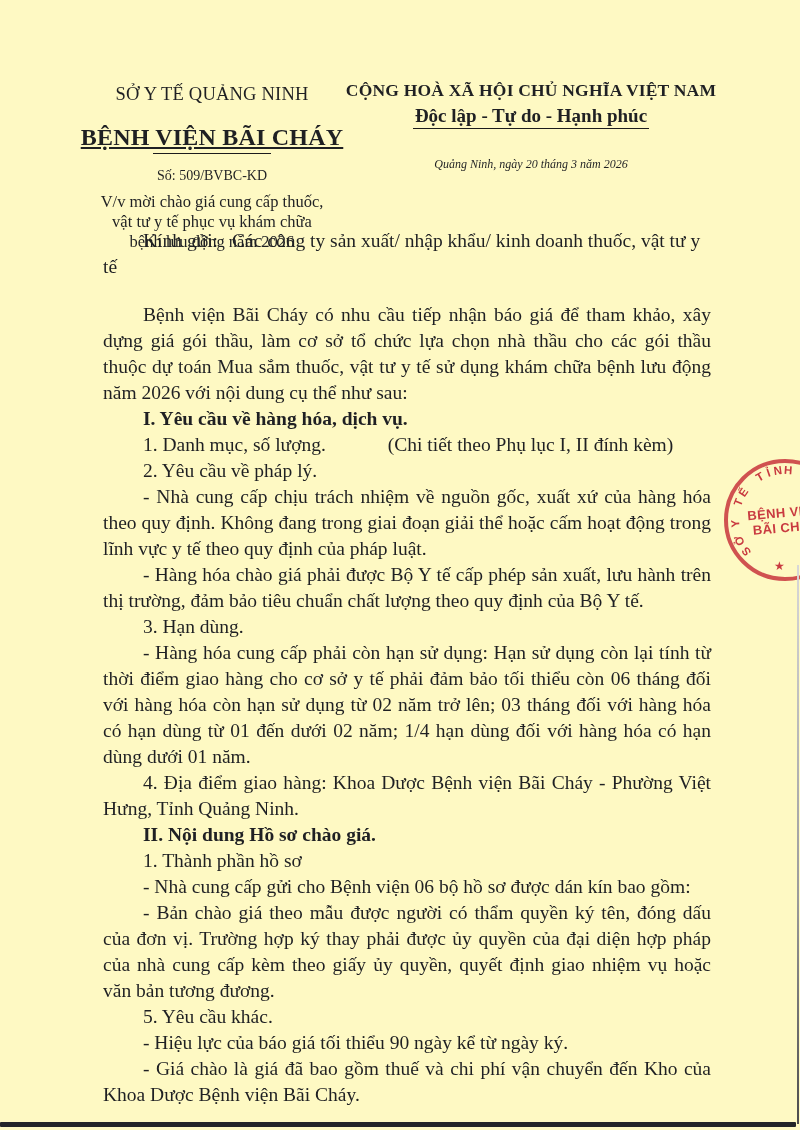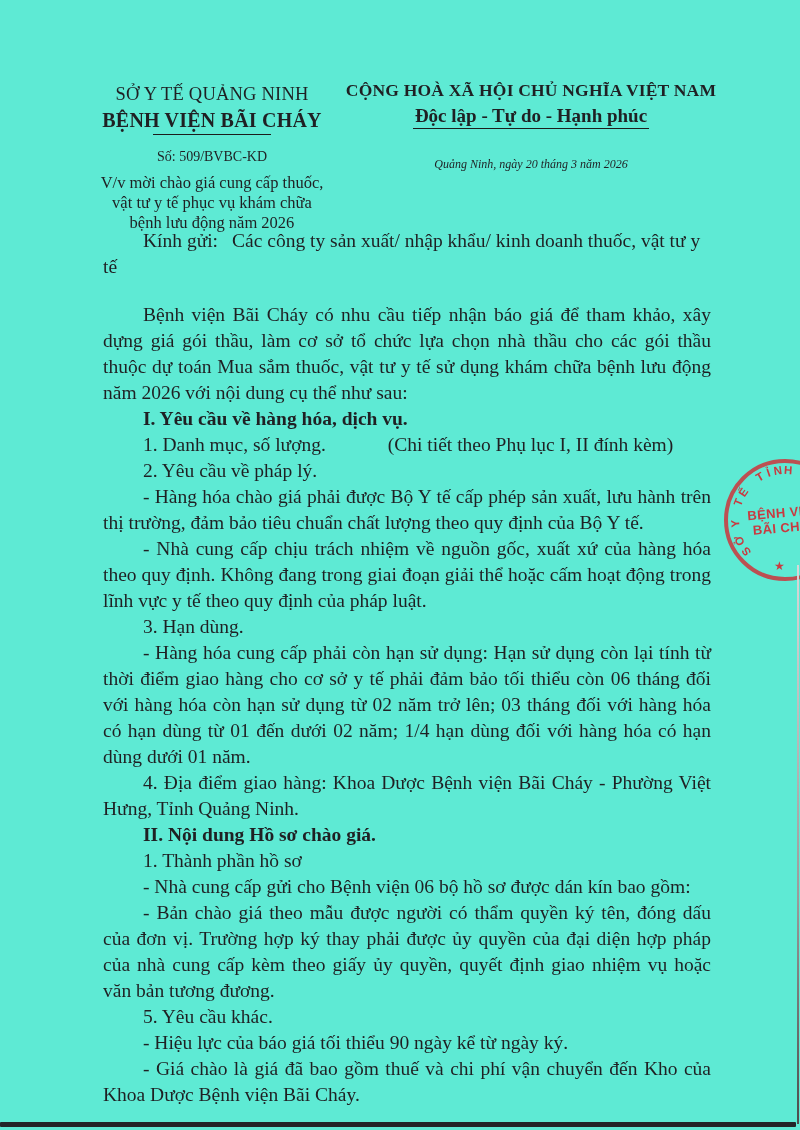--- a/index.html
+++ b/index.html
@@ -1,30 +1,30 @@
 <!DOCTYPE html>
 <html><head>
 <meta charset="utf-8">
 <style>
   html,body{margin:0;padding:0;background:#e8e8e8;}
   .page{
     position:relative;
     width:800px;height:1130px;
-    background:#5eead4;
+    background:#fef9c3;
     overflow:hidden;
     font-family:"Liberation Serif", serif;
     color:#1f2023;
   }
   
   .header-left{
     position:absolute;left:78px;top:83px;width:268px;
     text-align:center;line-height:1.25;
   }
   .agency{font-size:18.5px;letter-spacing:.2px;}
-  .org{font-size:20px;font-weight:bold;margin-top:2px;letter-spacing:.2px;}
+  .org{font-size:24px;font-weight:bold;margin-top:16px;letter-spacing:.2px;text-decoration:underline;}
   .org-underline{width:118px;border-bottom:1.6px solid #1c1c1c;margin:1px auto 0;}
   .doc-number{font-size:14px;margin-top:13px;}
   .subject{font-size:16.5px;line-height:20px;margin-top:7px;}
   .header-right{
     position:absolute;left:336px;top:80px;width:390px;
     text-align:center;
   }
   .motto1{font-size:17.5px;font-weight:bold;letter-spacing:.2px;}
   .motto2{display:inline-block;font-size:19px;font-weight:bold;
     border-bottom:1.6px solid #1c1c1c;padding:0 2px 1px;margin-top:4px;}
@@ -103,22 +103,22 @@
   <div class="letter-body">
     <p class="salutation"><span>Kính gửi:</span><span class="gap"></span><span>Các công ty sản xuất/ nhập khẩu/ kinh doanh thuốc, vật tư y tế</span></p>
 
     <p>Bệnh viện Bãi Cháy có nhu cầu tiếp nhận báo giá để tham khảo, xây dựng giá gói thầu, làm cơ sở tổ chức lựa chọn nhà thầu cho các gói thầu thuộc dự toán Mua sắm thuốc, vật tư y tế sử dụng khám chữa bệnh lưu động năm 2026 với nội dung cụ thể như sau:</p>
 
     <p class="bold">I.  Yêu cầu về hàng hóa, dịch vụ.</p>
 
     <p><span class="after-space">1.  Danh mục, số lượng.</span><span class="italic">(Chi tiết theo Phụ lục I, II đính kèm)</span></p>
 
     <p>2.  Yêu cầu về pháp lý.</p>
+    <p>- Nhà cung cấp chịu trách nhiệm về nguồn gốc, xuất xứ của hàng hóa theo quy định. Không đang trong giai đoạn giải thể hoặc cấm hoạt động trong lĩnh vực y tế theo quy định của pháp luật.</p>
     <p>- Hàng hóa chào giá phải được Bộ Y tế cấp phép sản xuất, lưu hành trên thị trường, đảm bảo tiêu chuẩn chất lượng theo quy định của Bộ Y tế.</p>
-    <p>- Nhà cung cấp chịu trách nhiệm về nguồn gốc, xuất xứ của hàng hóa theo quy định. Không đang trong giai đoạn giải thể hoặc cấm hoạt động trong lĩnh vực y tế theo quy định của pháp luật.</p>
     <p>3. Hạn dùng.</p>
     <p>- Hàng hóa cung cấp phải còn hạn sử dụng: Hạn sử dụng còn lại tính từ thời điểm giao hàng cho cơ sở y tế phải đảm bảo tối thiểu còn 06 tháng đối với hàng hóa còn hạn sử dụng từ 02 năm trở lên; 03 tháng đối với hàng hóa có hạn dùng từ 01 đến dưới 02 năm; 1/4 hạn dùng đối với hàng hóa có hạn dùng dưới 01 năm.</p>
     <p>4. Địa điểm giao hàng: Khoa Dược Bệnh viện Bãi Cháy - Phường Việt Hưng, Tỉnh Quảng Ninh.</p>
 
     <p class="bold">II. Nội dung Hồ sơ chào giá.</p>
     <p>1.  Thành phần hồ sơ</p>
     <p>- Nhà cung cấp gửi cho Bệnh viện 06 bộ hồ sơ được dán kín bao gồm:</p>
     <p>- Bản chào giá theo mẫu được người có thẩm quyền ký tên, đóng dấu của đơn vị. Trường hợp ký thay phải được ủy quyền của  đại diện hợp pháp của nhà cung cấp kèm theo giấy ủy quyền, quyết định giao nhiệm vụ hoặc văn bản tương đương.</p>
     <p>5. Yêu cầu khác.</p>
     <p>- Hiệu lực của báo giá tối thiểu 90 ngày kể từ ngày ký.</p>

